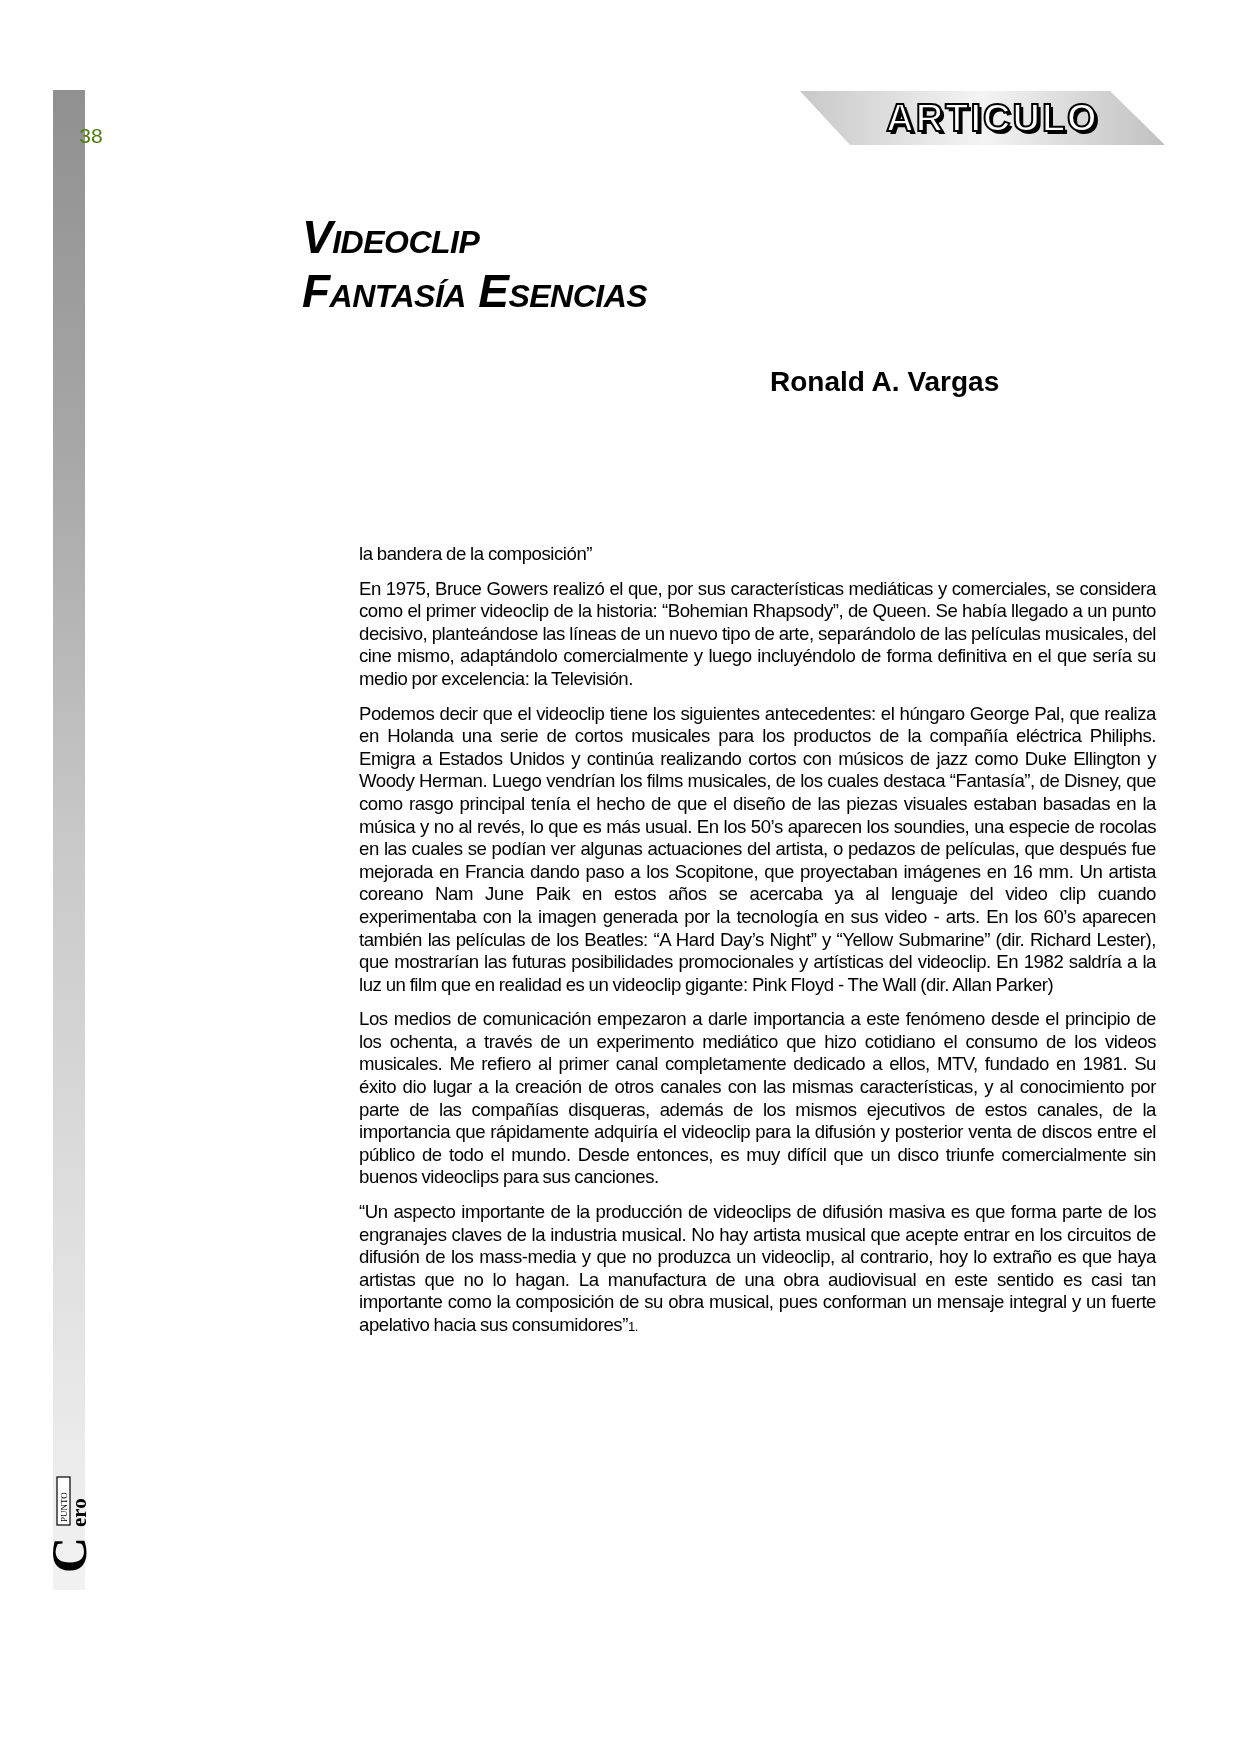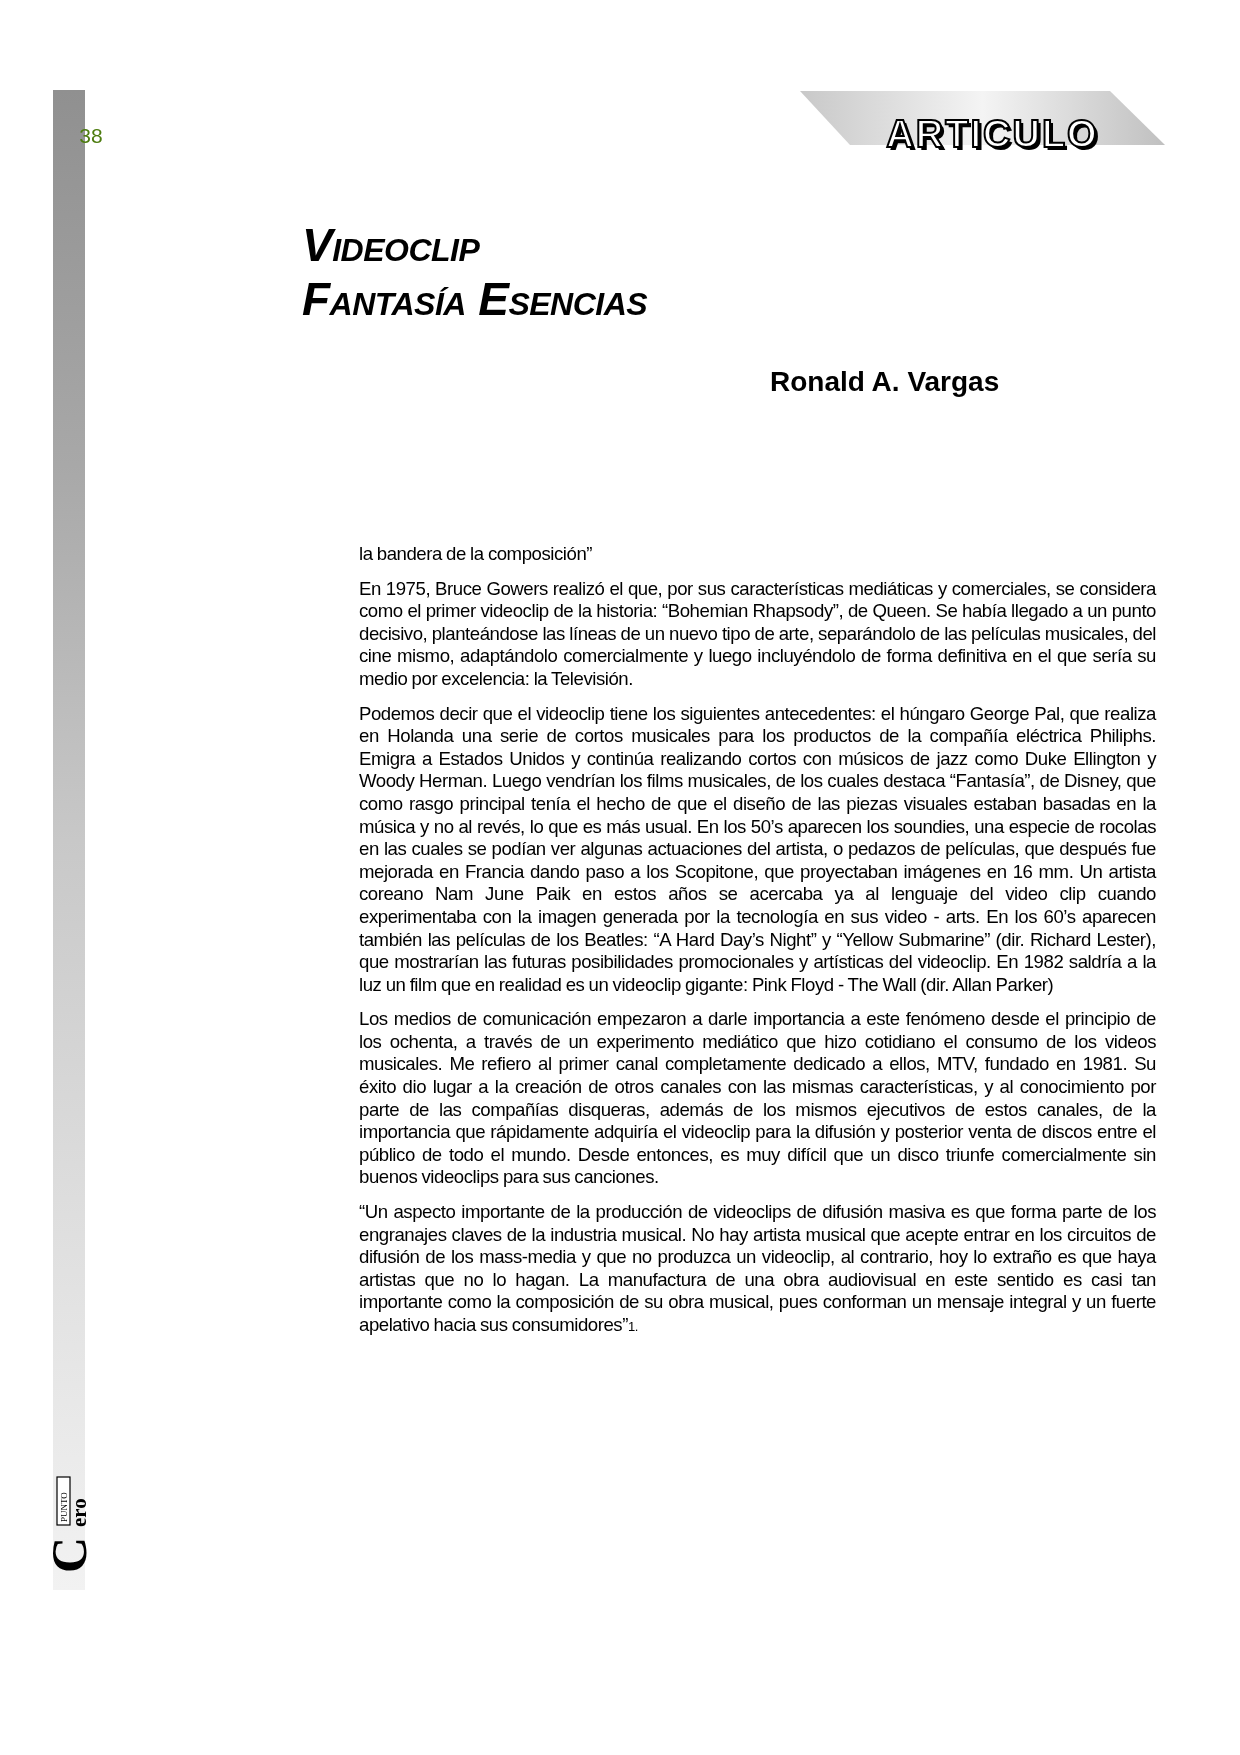--- a/index.html
+++ b/index.html
@@ -58,26 +58,25 @@
       text-align: center;
       padding-left: 20px;
       box-sizing: border-box;
       font-family: "Liberation Sans", sans-serif;
       font-weight: bold;
       font-size: 38px;
       letter-spacing: 2px;
       color: #ffffff;
       -webkit-text-stroke: 2px #000;
       text-shadow: 3px 3px 0 #000;
-      margin-top: 16px;
     }
     .title {
       position: absolute;
       left: 302px;
-      top: 218px;
+      top: 210px;
       font-family: "Liberation Sans", sans-serif;
       font-weight: bold;
       font-style: italic;
       font-size: 46px;
       line-height: 54px;
       font-variant: small-caps;
       letter-spacing: -0.5px;
     }
     .title div { white-space: nowrap; }
     .author-block {

